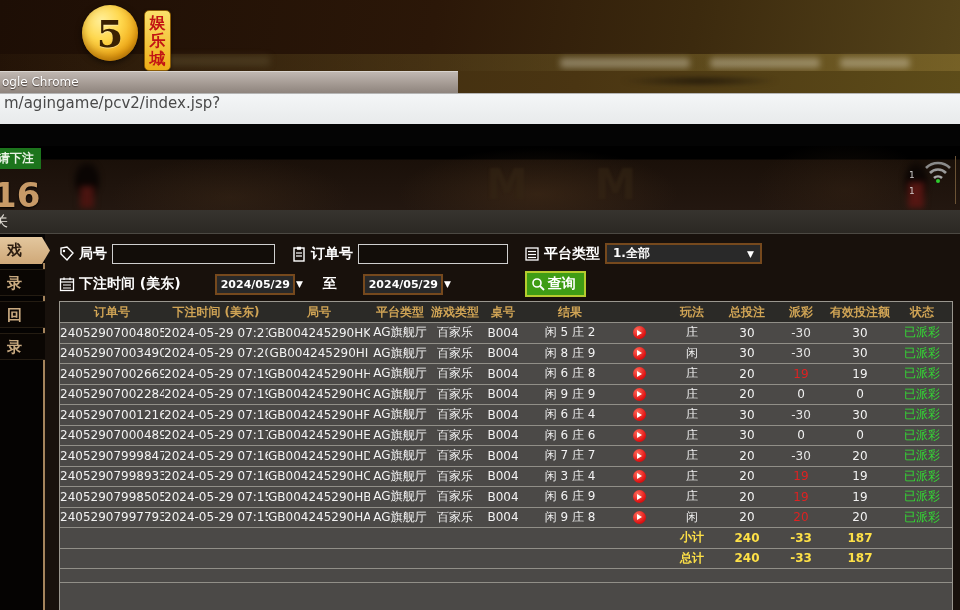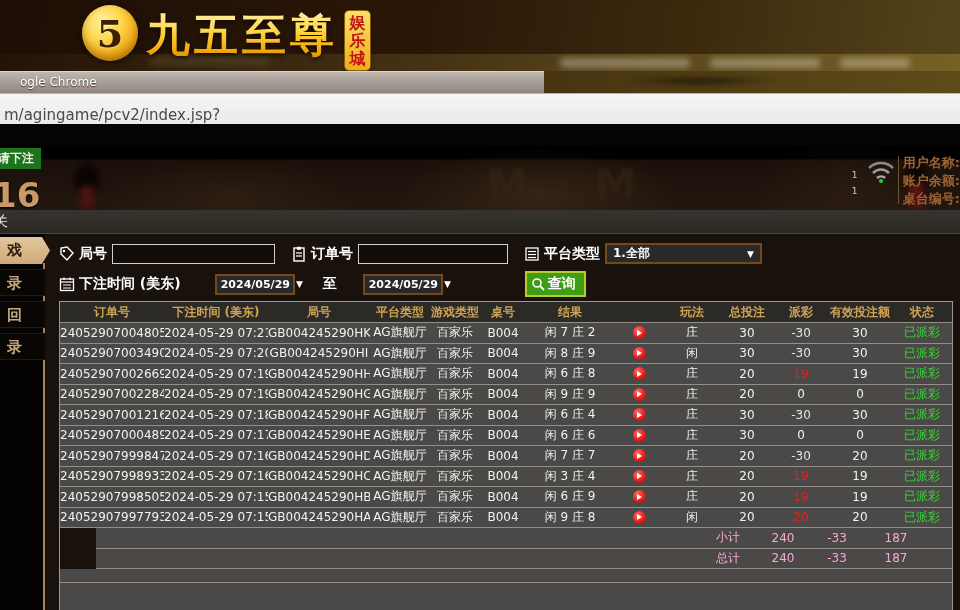--- a/index.html
+++ b/index.html
@@ -28,28 +28,28 @@
     display:flex; flex-direction:column; align-items:center; box-shadow:0 1px 3px rgba(0,0,0,.5);}
   #ent-badge b { color:#c21414; font-size:16px; line-height:18px; font-weight:bold; }
   #top-nav { position:absolute; right:95px; top:36px; font-size:13px; color:#f3ece1; white-space:nowrap; }
   #top-nav .nav-link { cursor:pointer; padding:0 4px; }
   #top-nav .nav-sep { color:#d8d0c2; padding:0 8px; }
   .blurblob { position:absolute; background:rgba(235,228,210,.38); border-radius:4px; filter:blur(3px); }
 
   
   #title-row { position:relative; height:22px;
     background:linear-gradient(100deg,#35230d 0%,#4a3512 60%,#5d4c19 100%); }
-  #chrome-title { position:absolute; left:0; top:0; width:544px; height:22px;
+  #chrome-title { position:absolute; left:0; top:0; width:458px; height:22px;
     background:linear-gradient(#c0b8b2 0%,#a59b94 55%,#8e847d 100%);
-    border-top:1px solid #d9d4cf; color:#fff; font-size:12px; line-height:21px; padding-left:20px;
+    border-top:1px solid #d9d4cf; color:#fff; font-size:12px; line-height:21px; padding-left:2px;
     text-shadow:0 1px 1px rgba(60,50,45,.9); }
   #title-ornament { position:absolute; left:620px; top:4px; width:160px; height:12px;
     background:radial-gradient(closest-side,rgba(25,18,8,.8),transparent); filter:blur(2px); border-radius:50%; }
   #url-row { height:31px; background:linear-gradient(#f4f6f7,#e8eaeb); border-top:1px solid #b5b5b5;
-    display:flex; align-items:flex-end; }
+    display:flex; align-items:flex-start; }
   #url-text { font-size:15px; color:#4a4a4a; padding-left:4px; }
   #black-strip { height:22px; background:#040404; }
 
   
   #video { position:relative; height:64px; overflow:hidden;
     background:
       radial-gradient(140px 46px at 56% 75%, rgba(86,58,30,.38), transparent),
       radial-gradient(120px 40px at 24% 80%, rgba(70,48,26,.32), transparent),
       radial-gradient(90px 50px at 88% 70%, rgba(60,40,22,.35), transparent),
       linear-gradient(#000 0,#000 13px,#1a1009 14px,#231710 100%); }
@@ -105,21 +105,21 @@
   #search-btn { display:flex; align-items:center; background:#3f9d15; border:2px solid #b5cc2e;
     color:#fff; font-size:14px; font-weight:bold; padding:2px 8px 2px 4px; cursor:pointer; }
   #search-btn svg { margin-right:3px; }
 
   
   #tbl { position:absolute; left:14px; top:67px; width:894px; border:1px solid #9a978f; border-bottom:none;
     font-size:12px; }
   .trow { display:flex; height:20.5px; align-items:center; background:#4b4947;
     border-bottom:1px solid #918f88; color:#f2f2f2; }
   .trow.thead { background:#2b2a27; color:#d0a455; font-weight:bold; height:21px; }
-  .trow.tfoot { color:#f9a8d4; font-weight:normal;margin-left:36px; }
+  .trow.tfoot { color:#fde047; font-weight:bold; }
   .trow.empty-row { height:14px; }
   #tbl-filler { height:40px; background:#4b4947; }
   .cell { text-align:center; white-space:nowrap; overflow:hidden; flex:none; }
   .c0{width:104px}.c1{width:104px}.c2{width:102px}.c3{width:60px}.c4{width:50px}.c5{width:46px}
   .c6{width:88px}.c7{width:50px}.c8{width:56px}.c9{width:54px}.c10{width:54px}.c11{width:64px}.c12{width:60px}
   .pay-neg { color:#e5e5e5; }
   .pay-pos { color:#dd2222; }
   .pay-zero { color:#f2f2f2; }
   .status-ok { color:#33dd33; }
   .play-btn { width:13px; height:13px; border-radius:50%; margin:0 auto; cursor:pointer;
@@ -136,21 +136,20 @@
   <div id="banner">
     <div class="shine"></div>
     <div class="blurblob" style="left:150px;top:56px;width:120px;height:10px;background:rgba(90,75,45,.5)"></div>
     <div class="blurblob" style="left:560px;top:58px;width:130px;height:10px"></div>
     <div class="blurblob" style="left:710px;top:58px;width:110px;height:10px"></div>
     <div class="blurblob" style="left:840px;top:58px;width:70px;height:10px"></div>
     <div id="logo-wrap">
       <div id="logo-circle">
         <span>5</span>
       </div>
-      <div id="site-title">九五至尊</div>
       <div id="ent-badge">
           <b>娱</b>
           <b>乐</b>
           <b>城</b>
         </div>
     </div>
   </div>
 
   <div id="title-row">
     <div id="title-ornament"></div>
@@ -174,25 +173,20 @@
         <svg width="30" height="26" viewBox="0 0 30 26">
           <path d="M3 10 A17 17 0 0 1 27 10" fill="none" stroke="#8a8a8a" stroke-width="2.6"></path>
           <path d="M7 15 A11 11 0 0 1 23 15" fill="none" stroke="#9a9a9a" stroke-width="2.6"></path>
           <path d="M11 20 A6 6 0 0 1 19 20" fill="none" stroke="#aaa" stroke-width="2.6"></path>
           <circle cx="15" cy="23" r="2" fill="#2ecc2e"></circle>
         </svg>
       </div>
       <span class="hud-digit" style="left:-14px;top:16px">1</span>
       <span class="hud-digit" style="left:-14px;top:32px">1</span>
       <div id="hud-divider"></div>
-      <div id="hud-labels">
-          <span>用户名称:</span>
-          <span>账户余额:</span>
-          <span>桌台编号:</span>
-        </div>
     </div>
   </div>
 
   <div id="thin-bar">
     <span class="partial">关</span>
   </div>
 
   <div id="content">
     <div id="sidebar">
       <div id="side-rail"></div>
@@ -284,21 +278,21 @@
             <span class="cell c11">有效投注额</span>
             <span class="cell c12">状态</span>
           </div>
           <div class="trow">
             <span class="cell c0">240529070048053</span>
             <span class="cell c1">2024-05-29 07:21:35</span>
             <span class="cell c2">GB004245290HK</span>
             <span class="cell c3">AG旗舰厅</span>
             <span class="cell c4">百家乐</span>
             <span class="cell c5">B004</span>
-            <span class="cell c6">闲 7 庄 2</span>
+            <span class="cell c6">闲 5 庄 2</span>
             <span class="cell c7">
               <div class="play-btn"></div>
             </span>
             <span class="cell c8">庄</span>
             <span class="cell c9">30</span>
             <span class="cell c10 pay-neg">-30</span>
             <span class="cell c11">30</span>
             <span class="cell c12 status-ok">已派彩</span>
           </div>
           <div class="trow">

